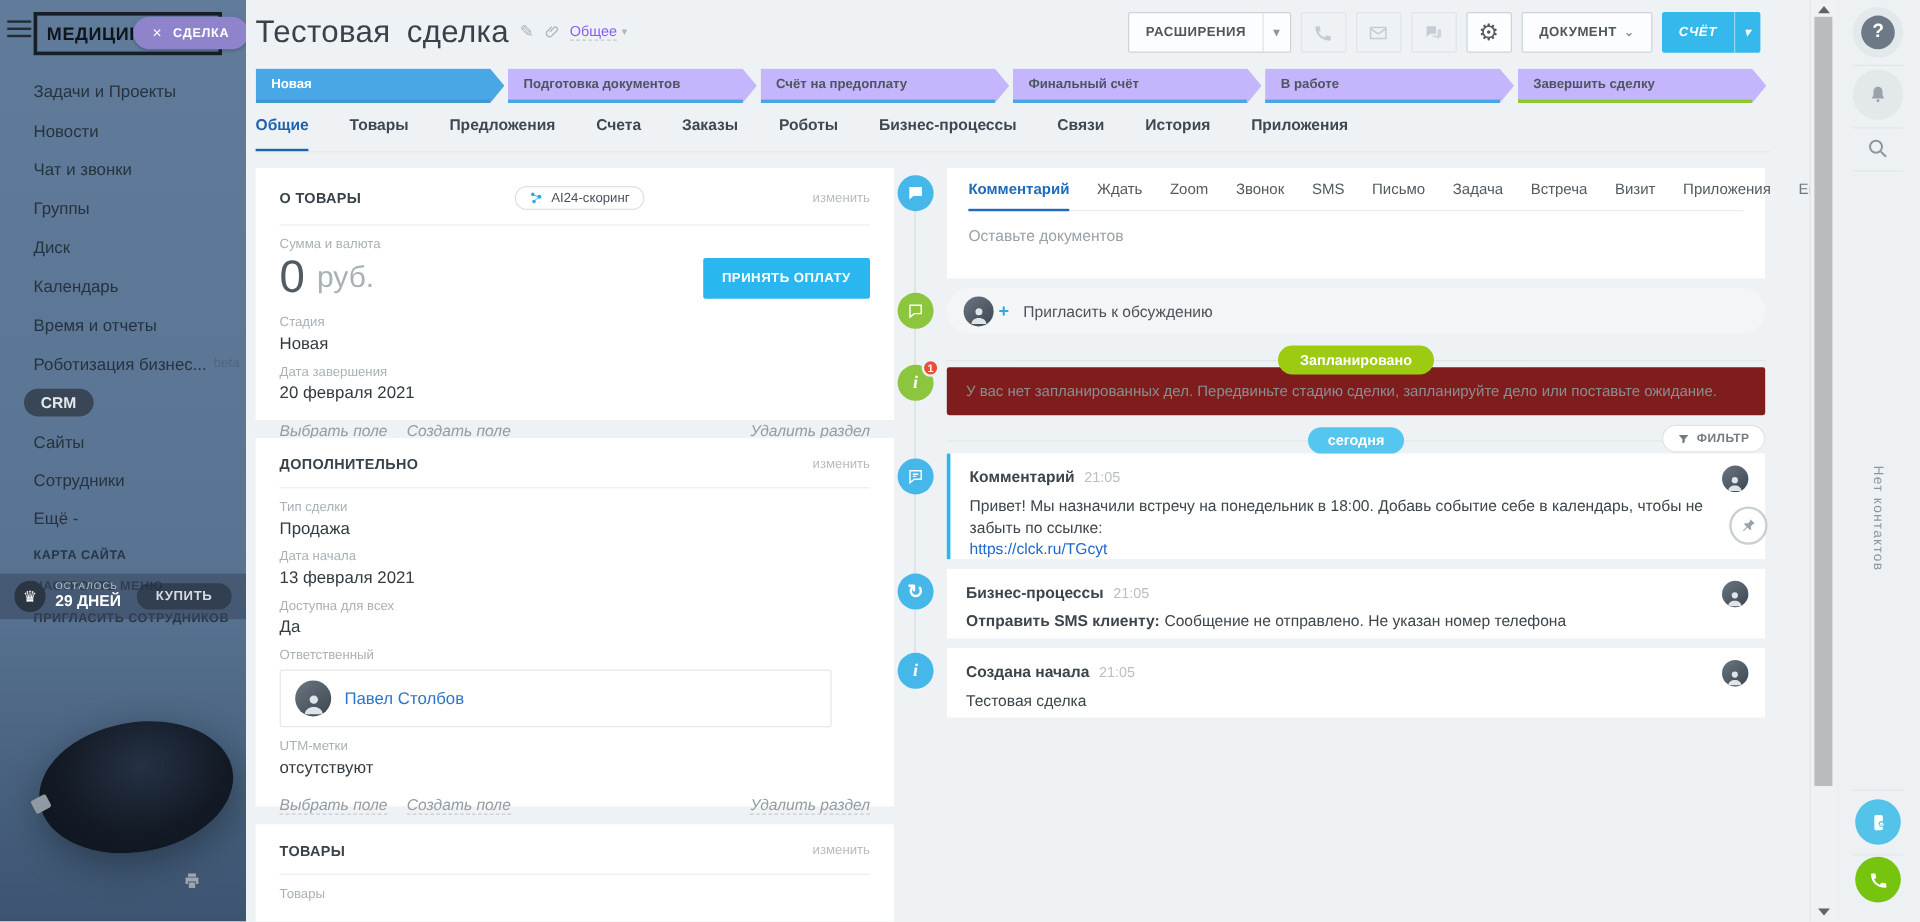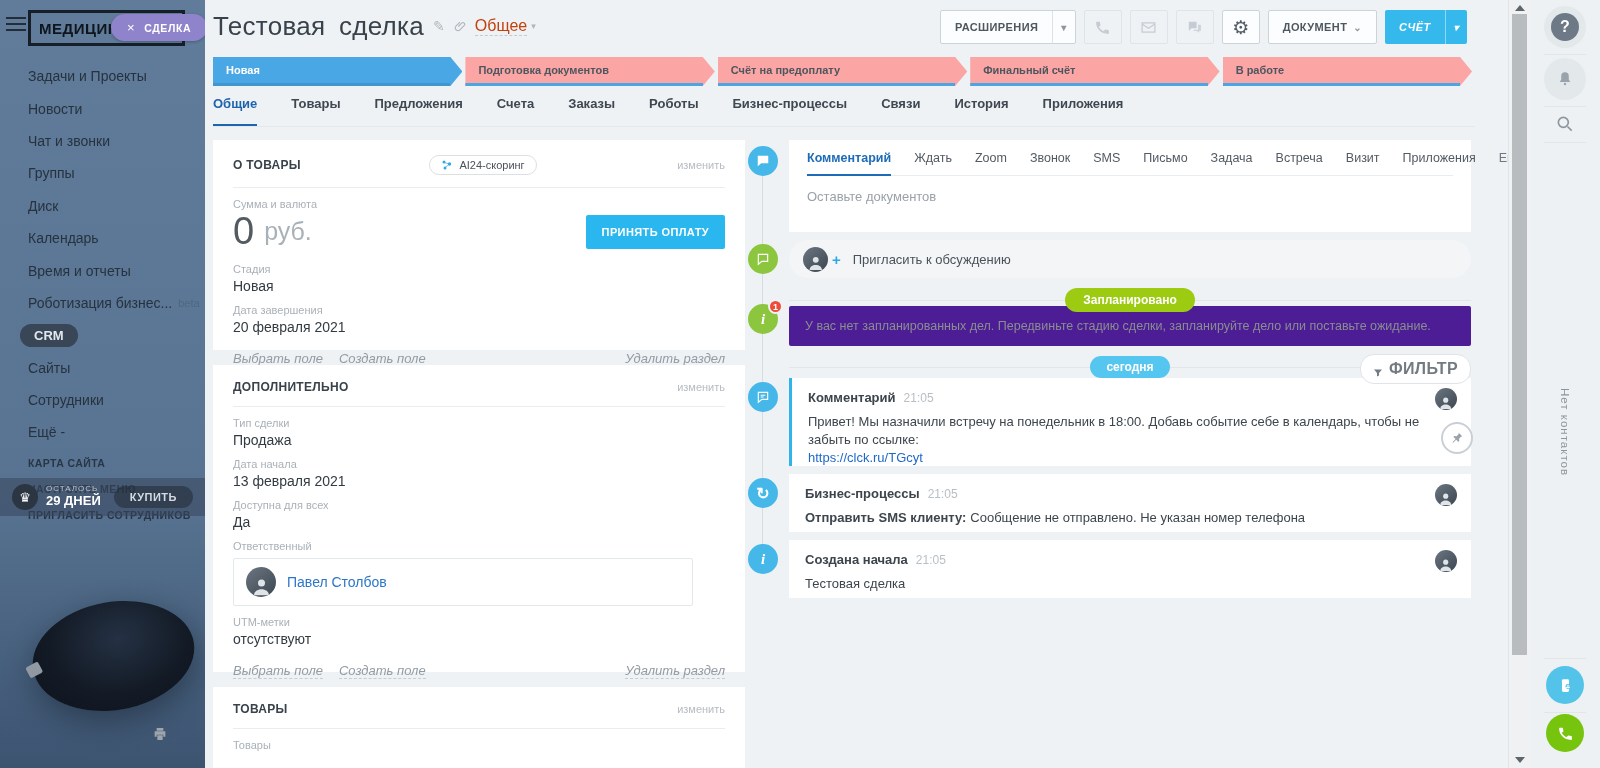--- a/index.html
+++ b/index.html
@@ -46,40 +46,40 @@
     background:#aab3bb; transform:rotate(-18deg); border-radius:2px; }
   .printer { position:absolute; left:152px; top:726px; color:#c9cfd4; cursor:pointer; }
 
   
   .main { position:absolute; left:205px; top:0; width:1303px; height:768px; background:#eef2f5; }
 
   .page-head { position:absolute; left:8px; top:0; right:40px; height:52px; display:flex; align-items:center; }
   .deal-title { font-size:26px; font-weight:normal; color:#39424b; letter-spacing:.3px; word-spacing:6px; }
   .t-icon { color:#aeb5bb; margin-left:9px; cursor:pointer; }
   .pencil { font-size:14px; }
-  .cat-link { margin-left:8px; font-size:16px; color:#c2410c; border-bottom:1px dashed #c4cacf;
+  .cat-link { margin-left:8px; font-size:12px; color:#8b5cf6; border-bottom:1px dashed #c4cacf;
     cursor:pointer; }
   .cat-caret { font-size:9px; color:#aeb5bb; margin-left:4px; cursor:pointer; }
 
   .actions { position:absolute; right:41px; top:10px; display:flex; gap:8px; align-items:center; }
   .hbtn { height:34px; border:1px solid #ccd3d9; background:#fcfdfe; border-radius:2px; display:flex;
     align-items:center; font-size:11px; font-weight:bold; color:#4e575f; letter-spacing:.4px; cursor:pointer; }
   .hbtn .seg { padding:0 14px; display:flex; align-items:center; gap:6px; }
   .hbtn .div { width:1px; height:100%; background:#dde2e7; }
   .hbtn .caret { padding:0 8px; color:#8d959d; font-size:10px; }
   .ibtn { width:38px; height:34px; border:1px solid #dfe4e9; background:transparent; border-radius:2px;
     display:flex; align-items:center; justify-content:center; color:#c5ccd3; cursor:pointer; }
   .ibtn.dark { color:#545d66; border-color:#ccd3d9; background:#fcfdfe; font-size:19px; }
   .hbtn.primary { background:#35b9ec; border:none; color:#fff;font-style:italic; }
   .hbtn.primary .div { background:rgba(255,255,255,.45); }
   .hbtn.primary .caret { color:#fff; }
 
   
   .stages { position:absolute; left:8px; top:57px; width:1262px; height:29px; display:flex; }
-  .stage { position:relative; flex:1; margin-right:3px; background:#fca5a5; color:#4d565e;
+  .stage { position:relative; flex:1; margin-right:3px; background:#c4b5fd; color:#4d565e;
     font-size:11px; font-weight:bold; line-height:26px; padding:0 18px 0 13px; white-space:nowrap;
     overflow:hidden; cursor:pointer;
     clip-path:polygon(0 0, calc(100% - 12px) 0, 100% 50%, calc(100% - 12px) 100%, 0 100%); }
   .stage::after { content:""; position:absolute; left:0; right:12px; bottom:0; height:3px; background:#4aa5e4; }
   .stage.active { background:#49a7e6; color:#fff; }
   .stage.active::after { background:rgba(0,0,0,.10); }
   .stage.final::after { background:#8fc929; }
 
   
   .main-tabs { position:absolute; left:8px; top:96px; width:1262px; height:31px; display:flex; gap:34px;
@@ -143,24 +143,24 @@
 
   .pill-row { position:absolute; left:41px; right:0; text-align:center; }
   .pill-row::before { content:""; position:absolute; left:0; right:0; top:50%; height:1px; background:#e2e6ea; }
   .pill { position:relative; display:inline-block; padding:5px 18px; border-radius:14px; color:#fff;
     font-size:12px; font-weight:bold; z-index:1; }
   .pill.lime { background:#9ccb12; }
   .pill.sky { background:#55c6f0; padding:4px 16px; }
   .row-planned { top:148px; }
   .row-today { top:216px; }
   .filter-btn { position:absolute; right:0; top:-2px; background:#fff; border:1px solid #e0e4e8;
-    border-radius:14px; padding:5px 12px; display:flex; gap:6px; align-items:flex-end; font-size:16px;
+    border-radius:14px; padding:5px 12px; display:flex; gap:6px; align-items:flex-end; font-size:10px;
     font-weight:bold; color:#737b82; letter-spacing:.4px; cursor:pointer; z-index:1; }
 
-  .notice { position:absolute; left:41px; right:0; top:166px; background:#4c1d95; padding:13px 16px;
+  .notice { position:absolute; left:41px; right:0; top:166px; background:#7f1d1d; padding:13px 16px;
     font-size:12.5px; color:#8b8e90; border-radius:2px; }
 
   .entry { position:absolute; left:41px; right:0; background:#fff; padding:12px 16px; }
   .entry.accent { border-left:3px solid #2fb3e8; }
   .e1 { top:238px; height:88px; }
   .e2 { top:334px; height:58px; }
   .e3 { top:400px; height:58px; }
   .entry-head { display:flex; align-items:center; gap:8px; }
   .entry-title { font-size:13px; font-weight:bold; color:#3c444c; }
   .entry-time { font-size:12px; color:#b8bfc5; }
@@ -311,20 +311,21 @@
         <span class="caret">▾</span>
     </div>
   </div>
 
   <div class="stages">
     <div class="stage active">Новая</div>
     <div class="stage">Подготовка документов</div>
     <div class="stage">Счёт на предоплату</div>
     <div class="stage">Финальный счёт</div>
     <div class="stage">В работе</div>
+    <div class="stage final">Завершить сделку</div>
   </div>
 
   <div class="main-tabs">
     <div class="tab active">Общие</div>
     <div class="tab">Товары</div>
     <div class="tab">Предложения</div>
     <div class="tab">Счета</div>
     <div class="tab">Заказы</div>
     <div class="tab">Роботы</div>
     <div class="tab">Бизнес-процессы</div>

